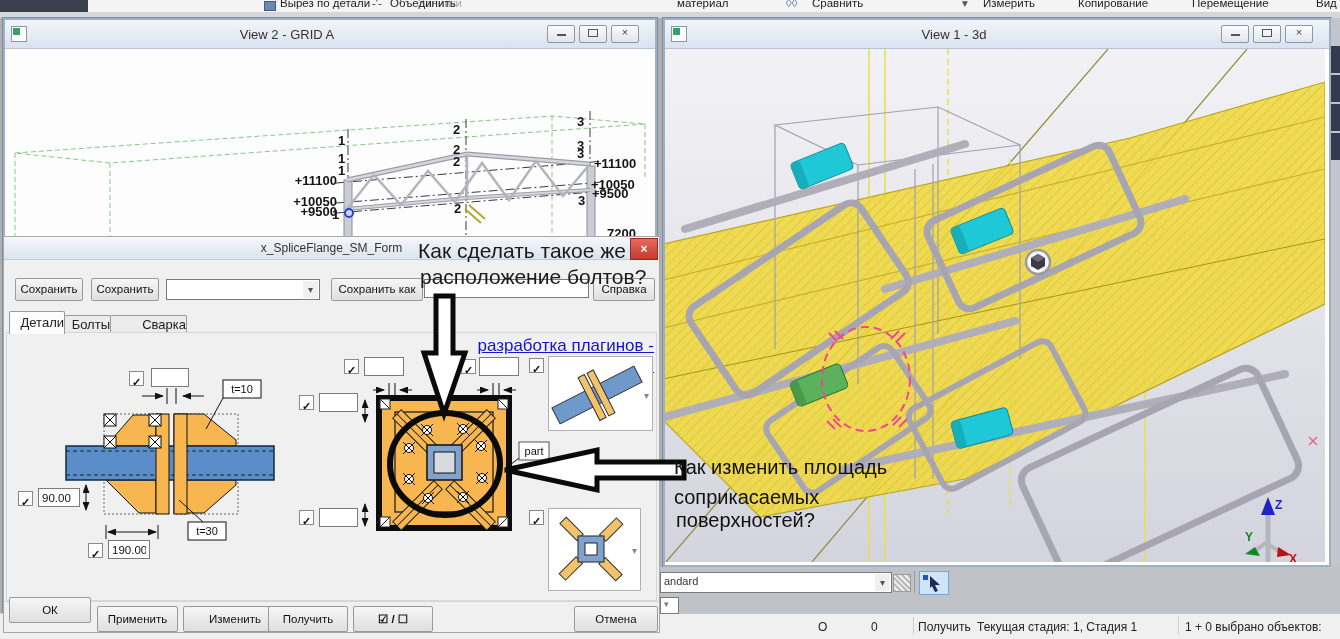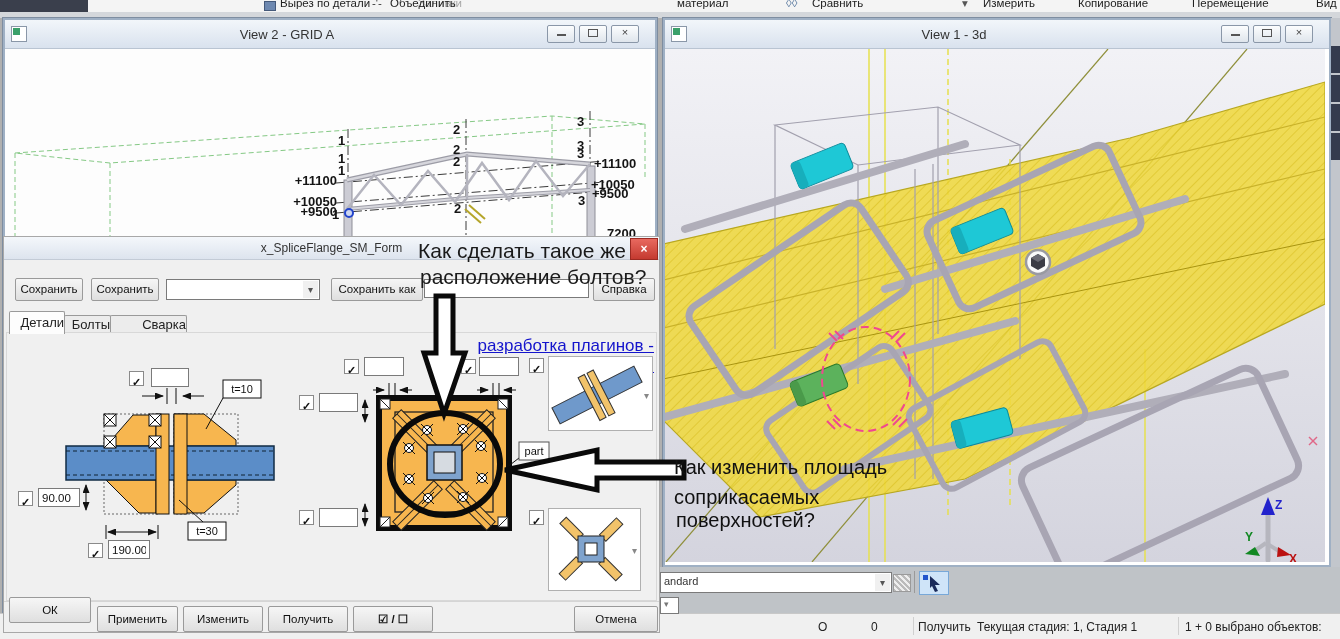--- a/index.html
+++ b/index.html
@@ -527,21 +527,21 @@
         <rect x="-13" y="-13" width="26" height="26" fill="#7FA3CD" stroke="#222"></rect>
         <rect x="-6" y="-6" width="12" height="12" fill="#fff" stroke="#222"></rect>
       </g>
     </svg>
     <span class="chev">▾</span>
   </div>
 
   <div class="abs" style="left:0;top:364px;width:655px;height:1px;background:#d5d5d5;"></div>
   <div class="btn b24" style="left:5px;top:360px;width:80px;">ОК</div>
   <div class="btn b24" style="left:93px;top:369px;width:79px;">Применить</div>
-  <div class="btn b24" style="left:179px;top:369px;width:78px;">Изменить</div>
+  <div class="btn b24" style="left:179px;top:369px;width:78px;padding-left:12px;">Изменить</div>
   <div class="btn b24" style="left:264px;top:369px;width:78px;">Получить</div>
   <div class="btn b24" style="left:349px;top:369px;width:78px;font-weight:bold;">☑ / ☐</div>
   <div class="btn b24" style="left:570px;top:369px;width:82px;">Отмена</div>
 </div>
 
 <svg id="overlay" class="abs">
   <ellipse cx="445" cy="464" rx="55" ry="51" fill="none" stroke="#0a0a0a" stroke-width="6"></ellipse>
   <path d="M436,296 L453,296 L453,353 L465,353 L444,414 L424,353 L436,353 Z" fill="#ffffff" stroke="#0a0a0a" stroke-width="5"></path>
   <path d="M505,470 L597,450 L597,462 L684,462 L684,478 L597,478 L597,490 Z" fill="#ffffff" stroke="#0a0a0a" stroke-width="5"></path>
   <g font-size="21" fill="#1a1a1a">

